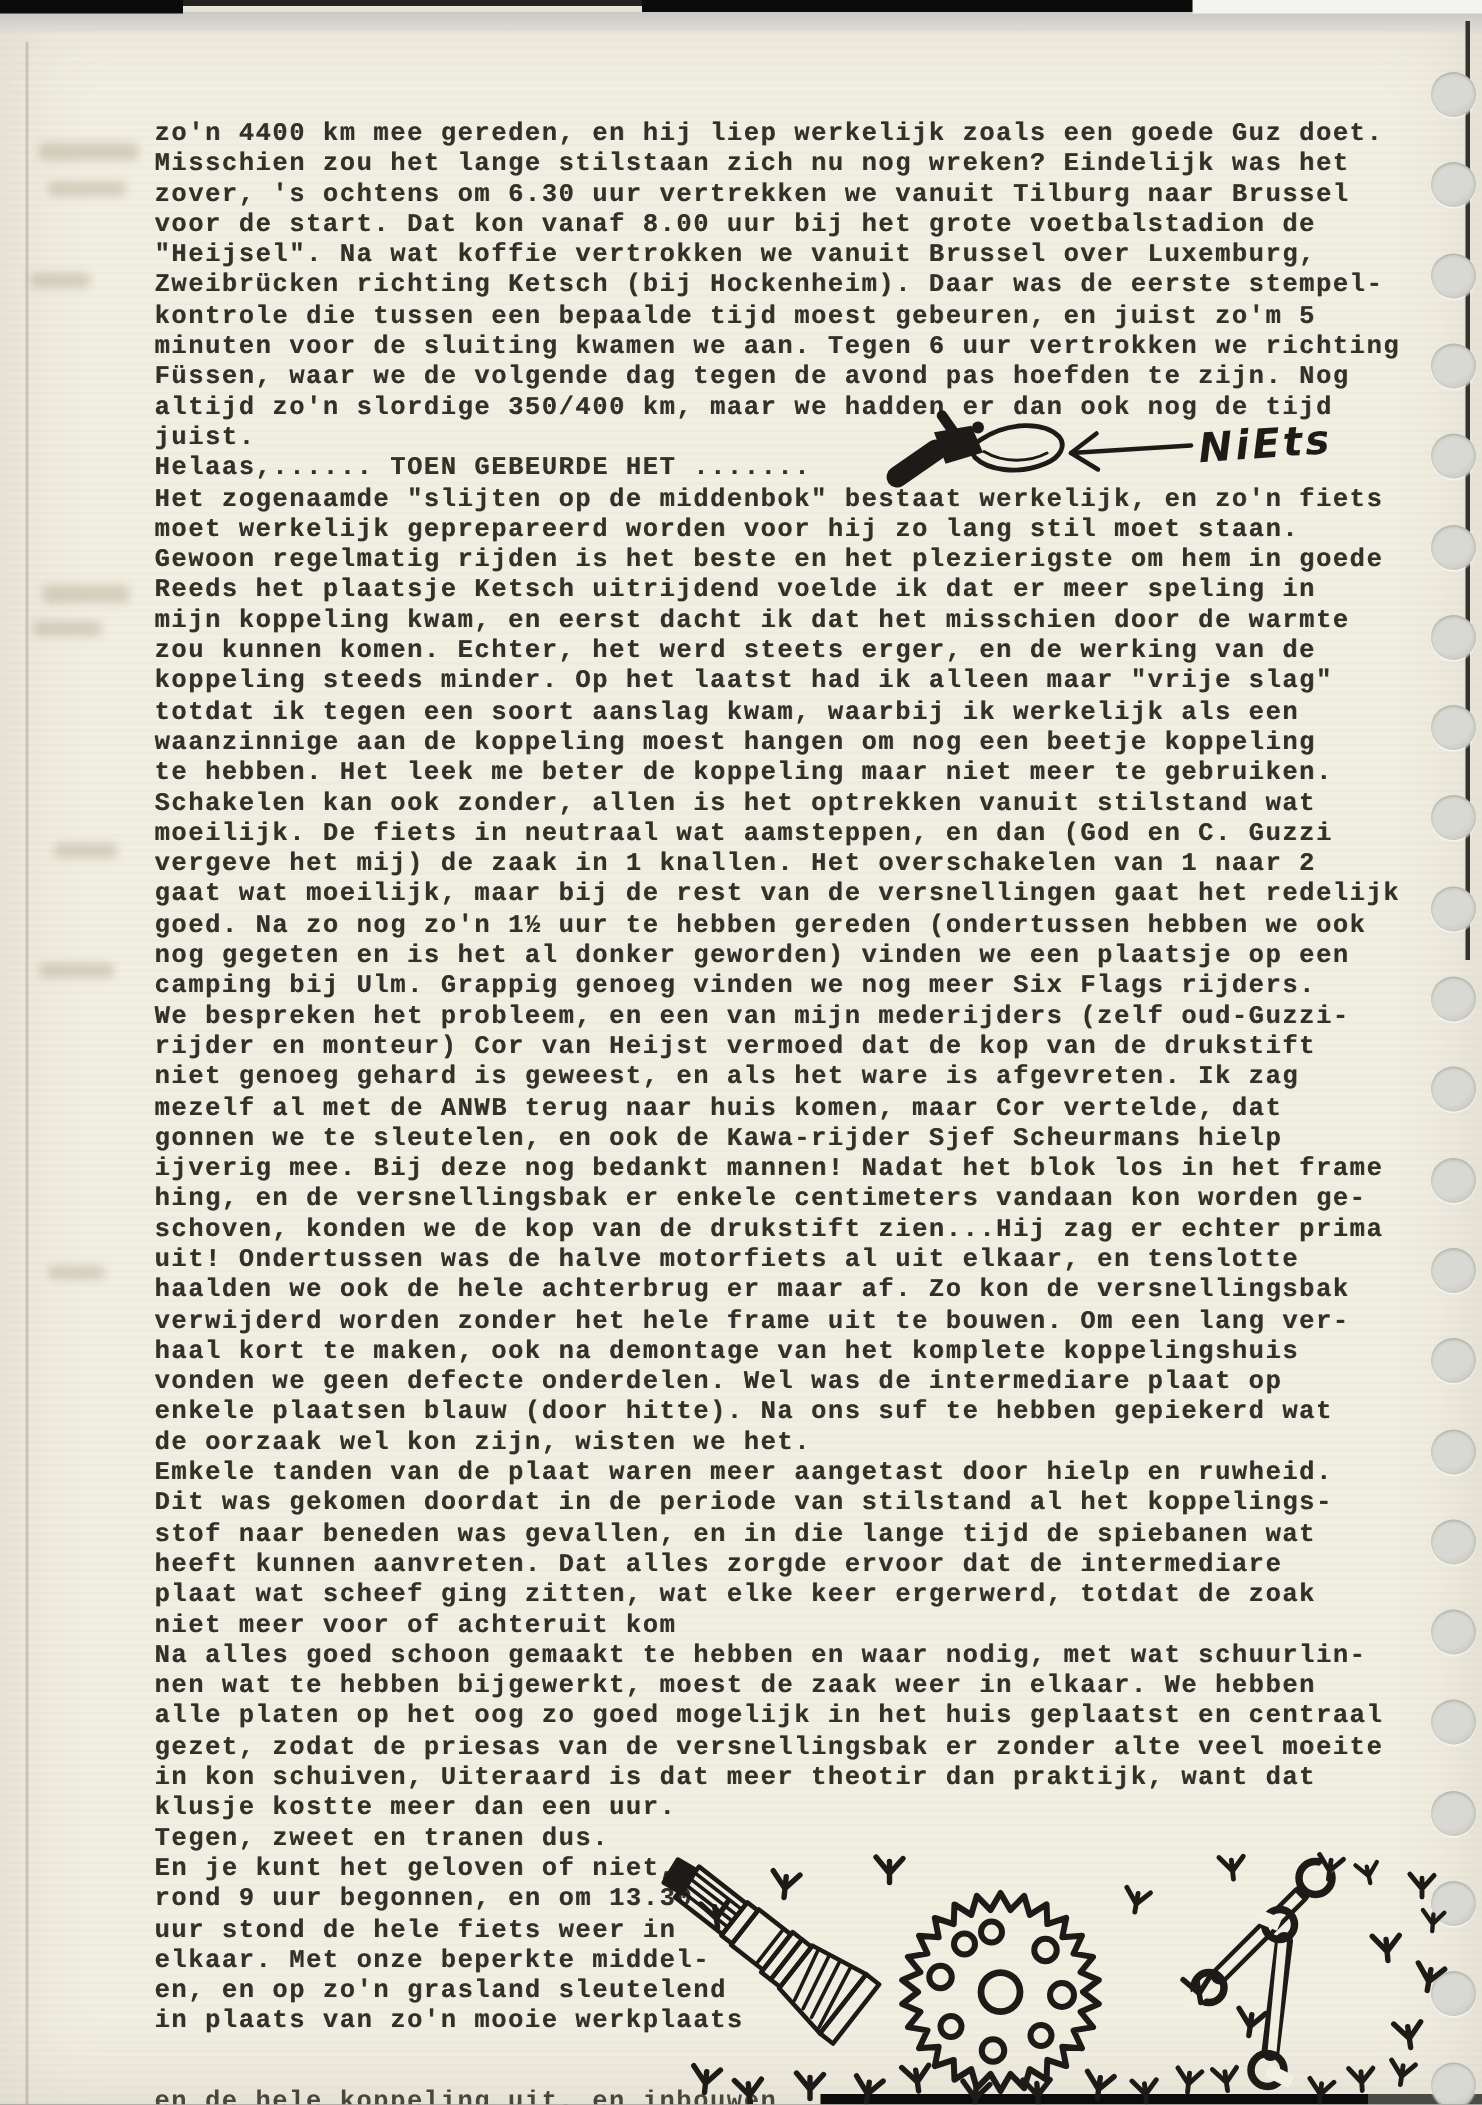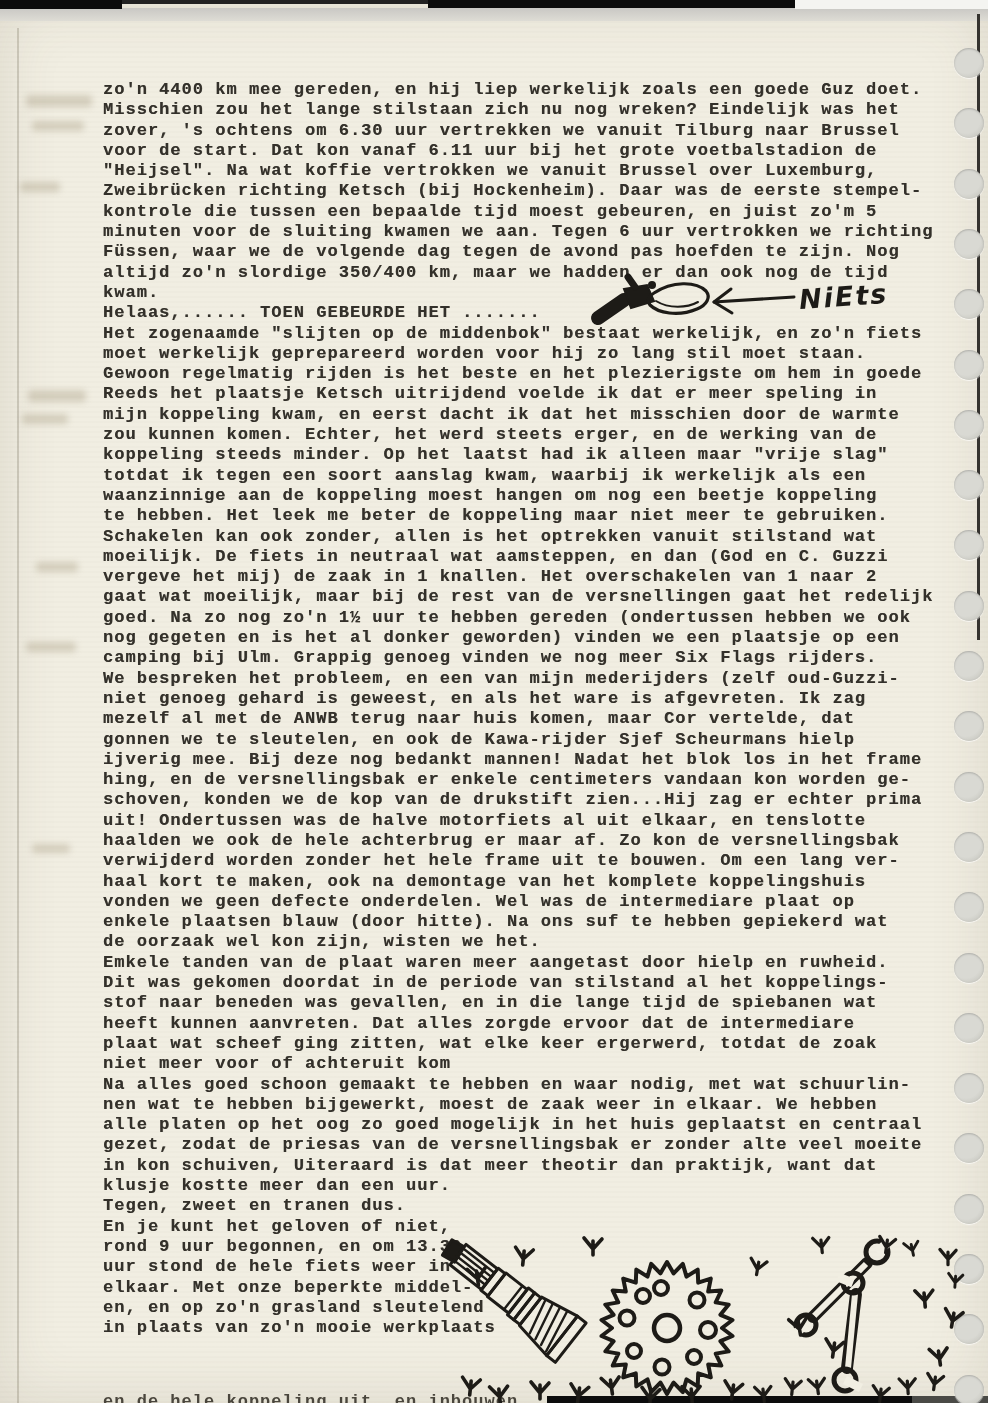--- a/index.html
+++ b/index.html
@@ -93,47 +93,48 @@
       <div class="hole" style="top: 1193.7px;"></div>
       <div class="hole" style="top: 1254px;"></div>
       <div class="hole" style="top: 1314.3px;"></div>
       <div class="hole" style="top: 1374.6px;"></div>
     </div>
 
   <div id="text-block">
       <div class="typed-line">zo'n 4400 km mee gereden, en hij liep werkelijk zoals een goede Guz doet.</div>
       <div class="typed-line">Misschien zou het lange stilstaan zich nu nog wreken? Eindelijk was het</div>
       <div class="typed-line">zover, 's ochtens om 6.30 uur vertrekken we vanuit Tilburg naar Brussel</div>
-      <div class="typed-line">voor de start. Dat kon vanaf 6.11 uur bij het grote voetbalstadion de</div>
+      <div class="typed-line">voor de start. Dat kon vanaf 8.00 uur bij het grote voetbalstadion de</div>
       <div class="typed-line">"Heijsel". Na wat koffie vertrokken we vanuit Brussel over Luxemburg,</div>
       <div class="typed-line">Zweibrücken richting Ketsch (bij Hockenheim). Daar was de eerste stempel-</div>
       <div class="typed-line">kontrole die tussen een bepaalde tijd moest gebeuren, en juist zo'm 5</div>
       <div class="typed-line">minuten voor de sluiting kwamen we aan. Tegen 6 uur vertrokken we richting</div>
       <div class="typed-line">Füssen, waar we de volgende dag tegen de avond pas hoefden te zijn. Nog</div>
       <div class="typed-line">altijd zo'n slordige 350/400 km, maar we hadden er dan ook nog de tijd</div>
-      <div class="typed-line">kwam.</div>
+      <div class="typed-line">juist.</div>
       <div class="typed-line">Helaas,...... TOEN GEBEURDE HET .......</div>
       <div class="typed-line">Het zogenaamde "slijten op de middenbok" bestaat werkelijk, en zo'n fiets</div>
       <div class="typed-line">moet werkelijk geprepareerd worden voor hij zo lang stil moet staan.</div>
       <div class="typed-line">Gewoon regelmatig rijden is het beste en het plezierigste om hem in goede</div>
       <div class="typed-line">Reeds het plaatsje Ketsch uitrijdend voelde ik dat er meer speling in</div>
       <div class="typed-line">mijn koppeling kwam, en eerst dacht ik dat het misschien door de warmte</div>
       <div class="typed-line">zou kunnen komen. Echter, het werd steets erger, en de werking van de</div>
       <div class="typed-line">koppeling steeds minder. Op het laatst had ik alleen maar "vrije slag"</div>
       <div class="typed-line">totdat ik tegen een soort aanslag kwam, waarbij ik werkelijk als een</div>
       <div class="typed-line">waanzinnige aan de koppeling moest hangen om nog een beetje koppeling</div>
       <div class="typed-line">te hebben. Het leek me beter de koppeling maar niet meer te gebruiken.</div>
       <div class="typed-line">Schakelen kan ook zonder, allen is het optrekken vanuit stilstand wat</div>
       <div class="typed-line">moeilijk. De fiets in neutraal wat aamsteppen, en dan (God en C. Guzzi</div>
       <div class="typed-line">vergeve het mij) de zaak in 1 knallen. Het overschakelen van 1 naar 2</div>
       <div class="typed-line">gaat wat moeilijk, maar bij de rest van de versnellingen gaat het redelijk</div>
       <div class="typed-line">goed. Na zo nog zo'n 1½ uur te hebben gereden (ondertussen hebben we ook</div>
       <div class="typed-line">nog gegeten en is het al donker geworden) vinden we een plaatsje op een</div>
       <div class="typed-line">camping bij Ulm. Grappig genoeg vinden we nog meer Six Flags rijders.</div>
       <div class="typed-line">We bespreken het probleem, en een van mijn mederijders (zelf oud-Guzzi-</div>
+      <div class="typed-line">rijder en monteur) Cor van Heijst vermoed dat de kop van de drukstift</div>
       <div class="typed-line">niet genoeg gehard is geweest, en als het ware is afgevreten. Ik zag</div>
       <div class="typed-line">mezelf al met de ANWB terug naar huis komen, maar Cor vertelde, dat</div>
       <div class="typed-line">gonnen we te sleutelen, en ook de Kawa-rijder Sjef Scheurmans hielp</div>
       <div class="typed-line">ijverig mee. Bij deze nog bedankt mannen! Nadat het blok los in het frame</div>
       <div class="typed-line">hing, en de versnellingsbak er enkele centimeters vandaan kon worden ge-</div>
       <div class="typed-line">schoven, konden we de kop van de drukstift zien...Hij zag er echter prima</div>
       <div class="typed-line">uit! Ondertussen was de halve motorfiets al uit elkaar, en tenslotte</div>
       <div class="typed-line">haalden we ook de hele achterbrug er maar af. Zo kon de versnellingsbak</div>
       <div class="typed-line">verwijderd worden zonder het hele frame uit te bouwen. Om een lang ver-</div>
       <div class="typed-line">haal kort te maken, ook na demontage van het komplete koppelingshuis</div>

